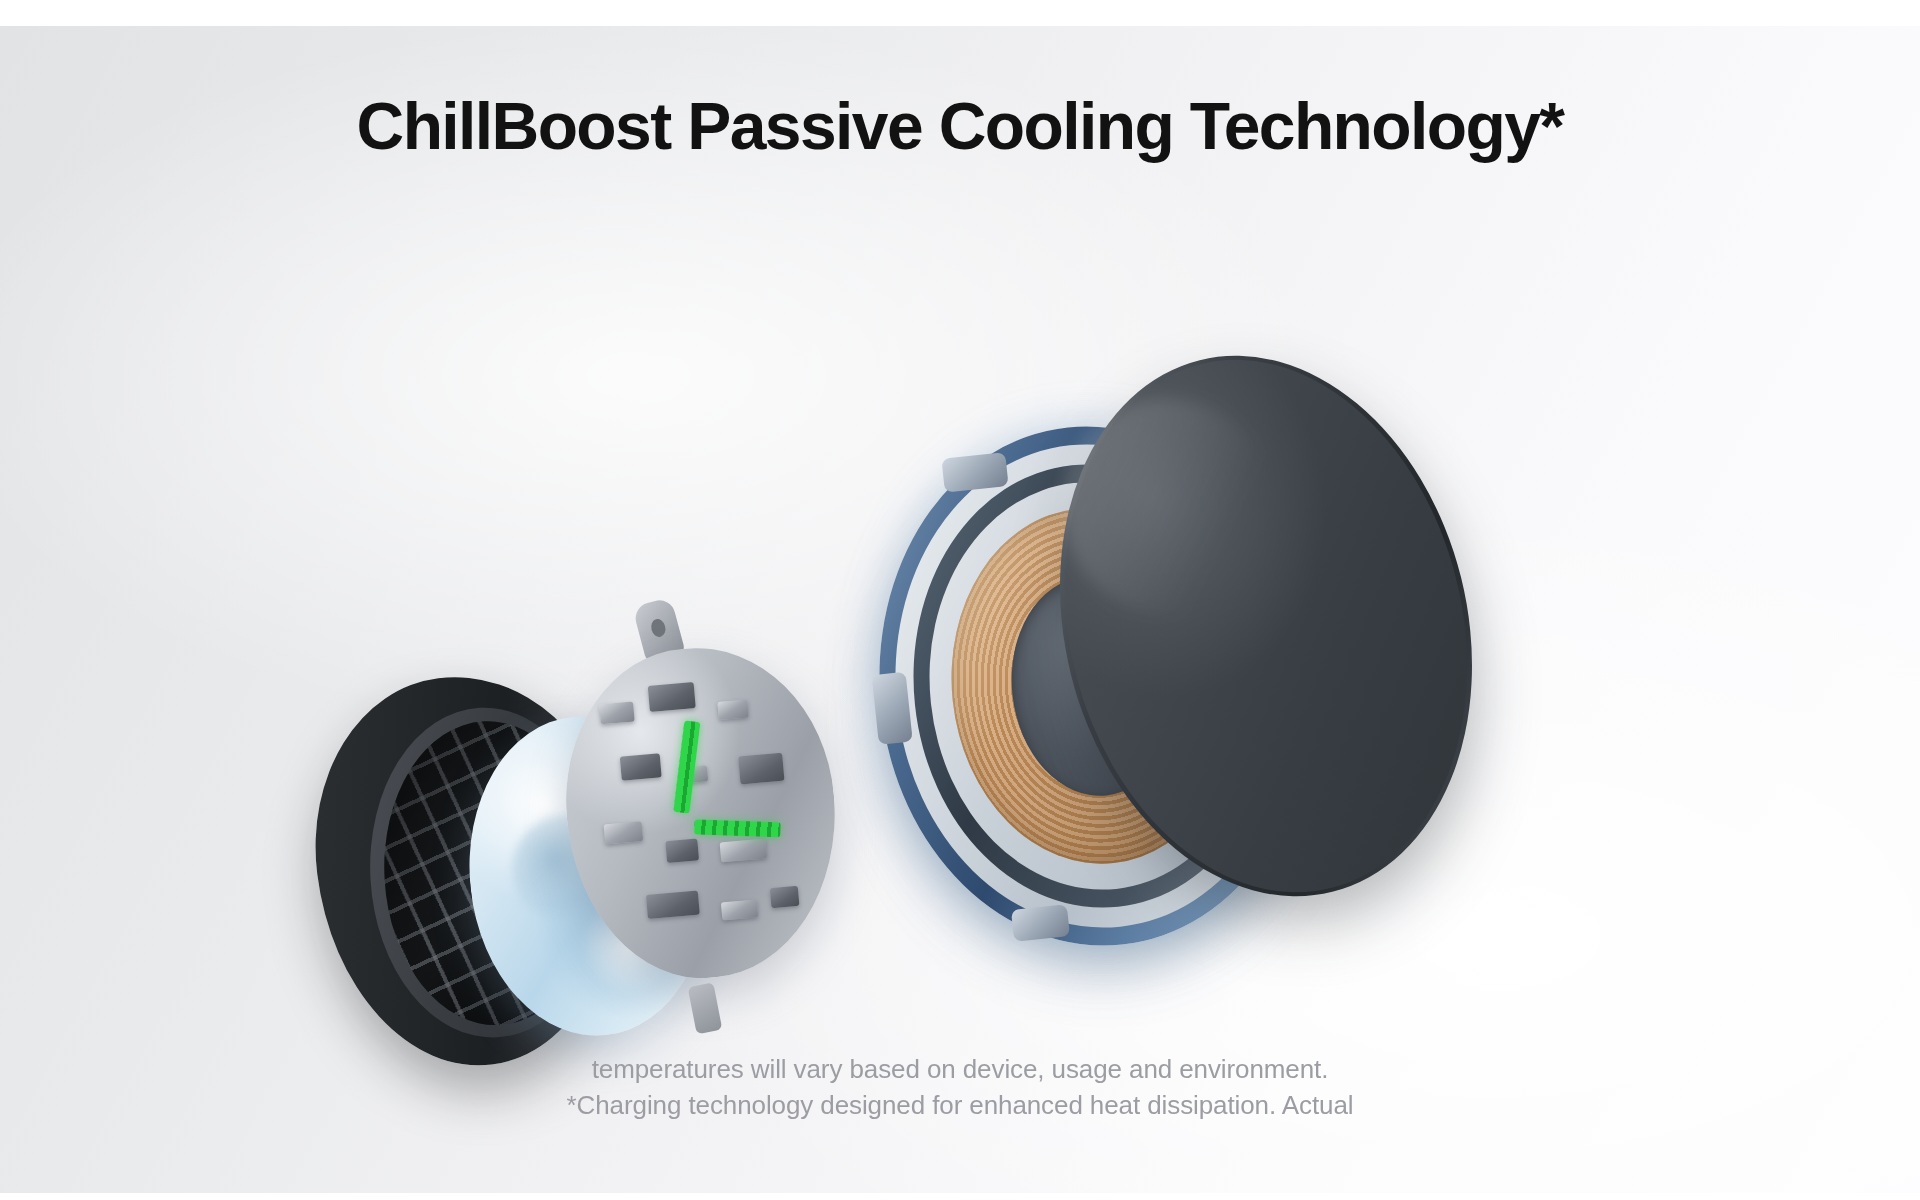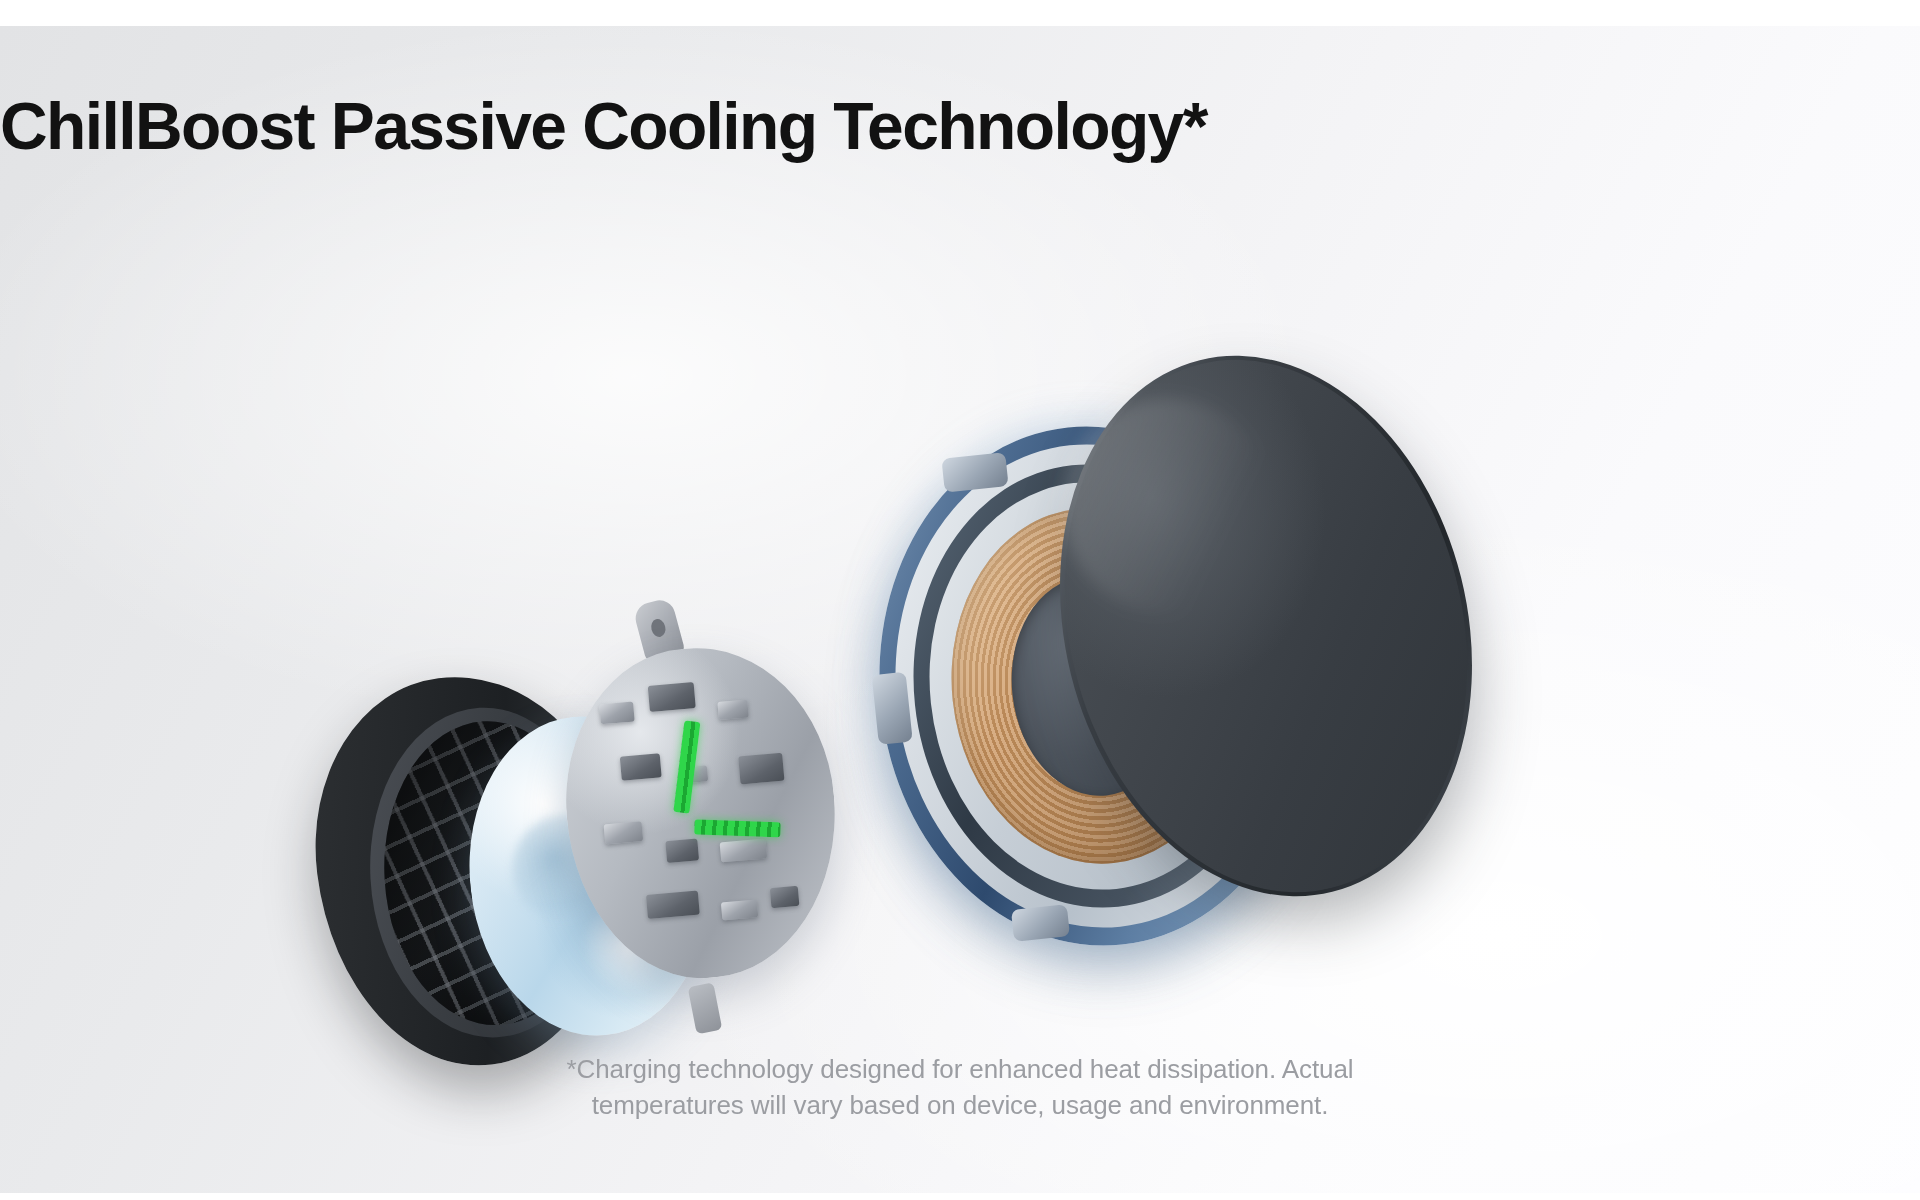--- a/index.html
+++ b/index.html
@@ -41,20 +41,21 @@
     background: radial-gradient(ellipse 52% 44% at 33% 30%, rgba(255,255,255,0.82) 0%, rgba(255,255,255,0) 70%);
     pointer-events: none;
   }
 
   
   .text-block {
     position: absolute;
     left: 0;
     top: 92px;
     width: 1920px;
+    text-align: center;
     z-index: 40;
   }
   .headline {
     margin: 0;
     font-size: 66px;
     font-weight: 700;
     letter-spacing: -1.6px;
     color: #121212;
     line-height: 1.06;
     white-space: nowrap;
@@ -414,17 +415,17 @@
       </div>
     </div>
 
   </div>
 
   <div class="text-block">
     <h1 class="headline">ChillBoost Passive Cooling Technology*</h1>
   </div>
 
   <div class="footnote">
+    <span>temperatures will vary based on device, usage and environment.</span>
     <span>*Charging technology designed for enhanced heat dissipation. Actual</span>
-    <span>temperatures will vary based on device, usage and environment.</span>
   </div>
 
 </div>
 
 </body></html>

